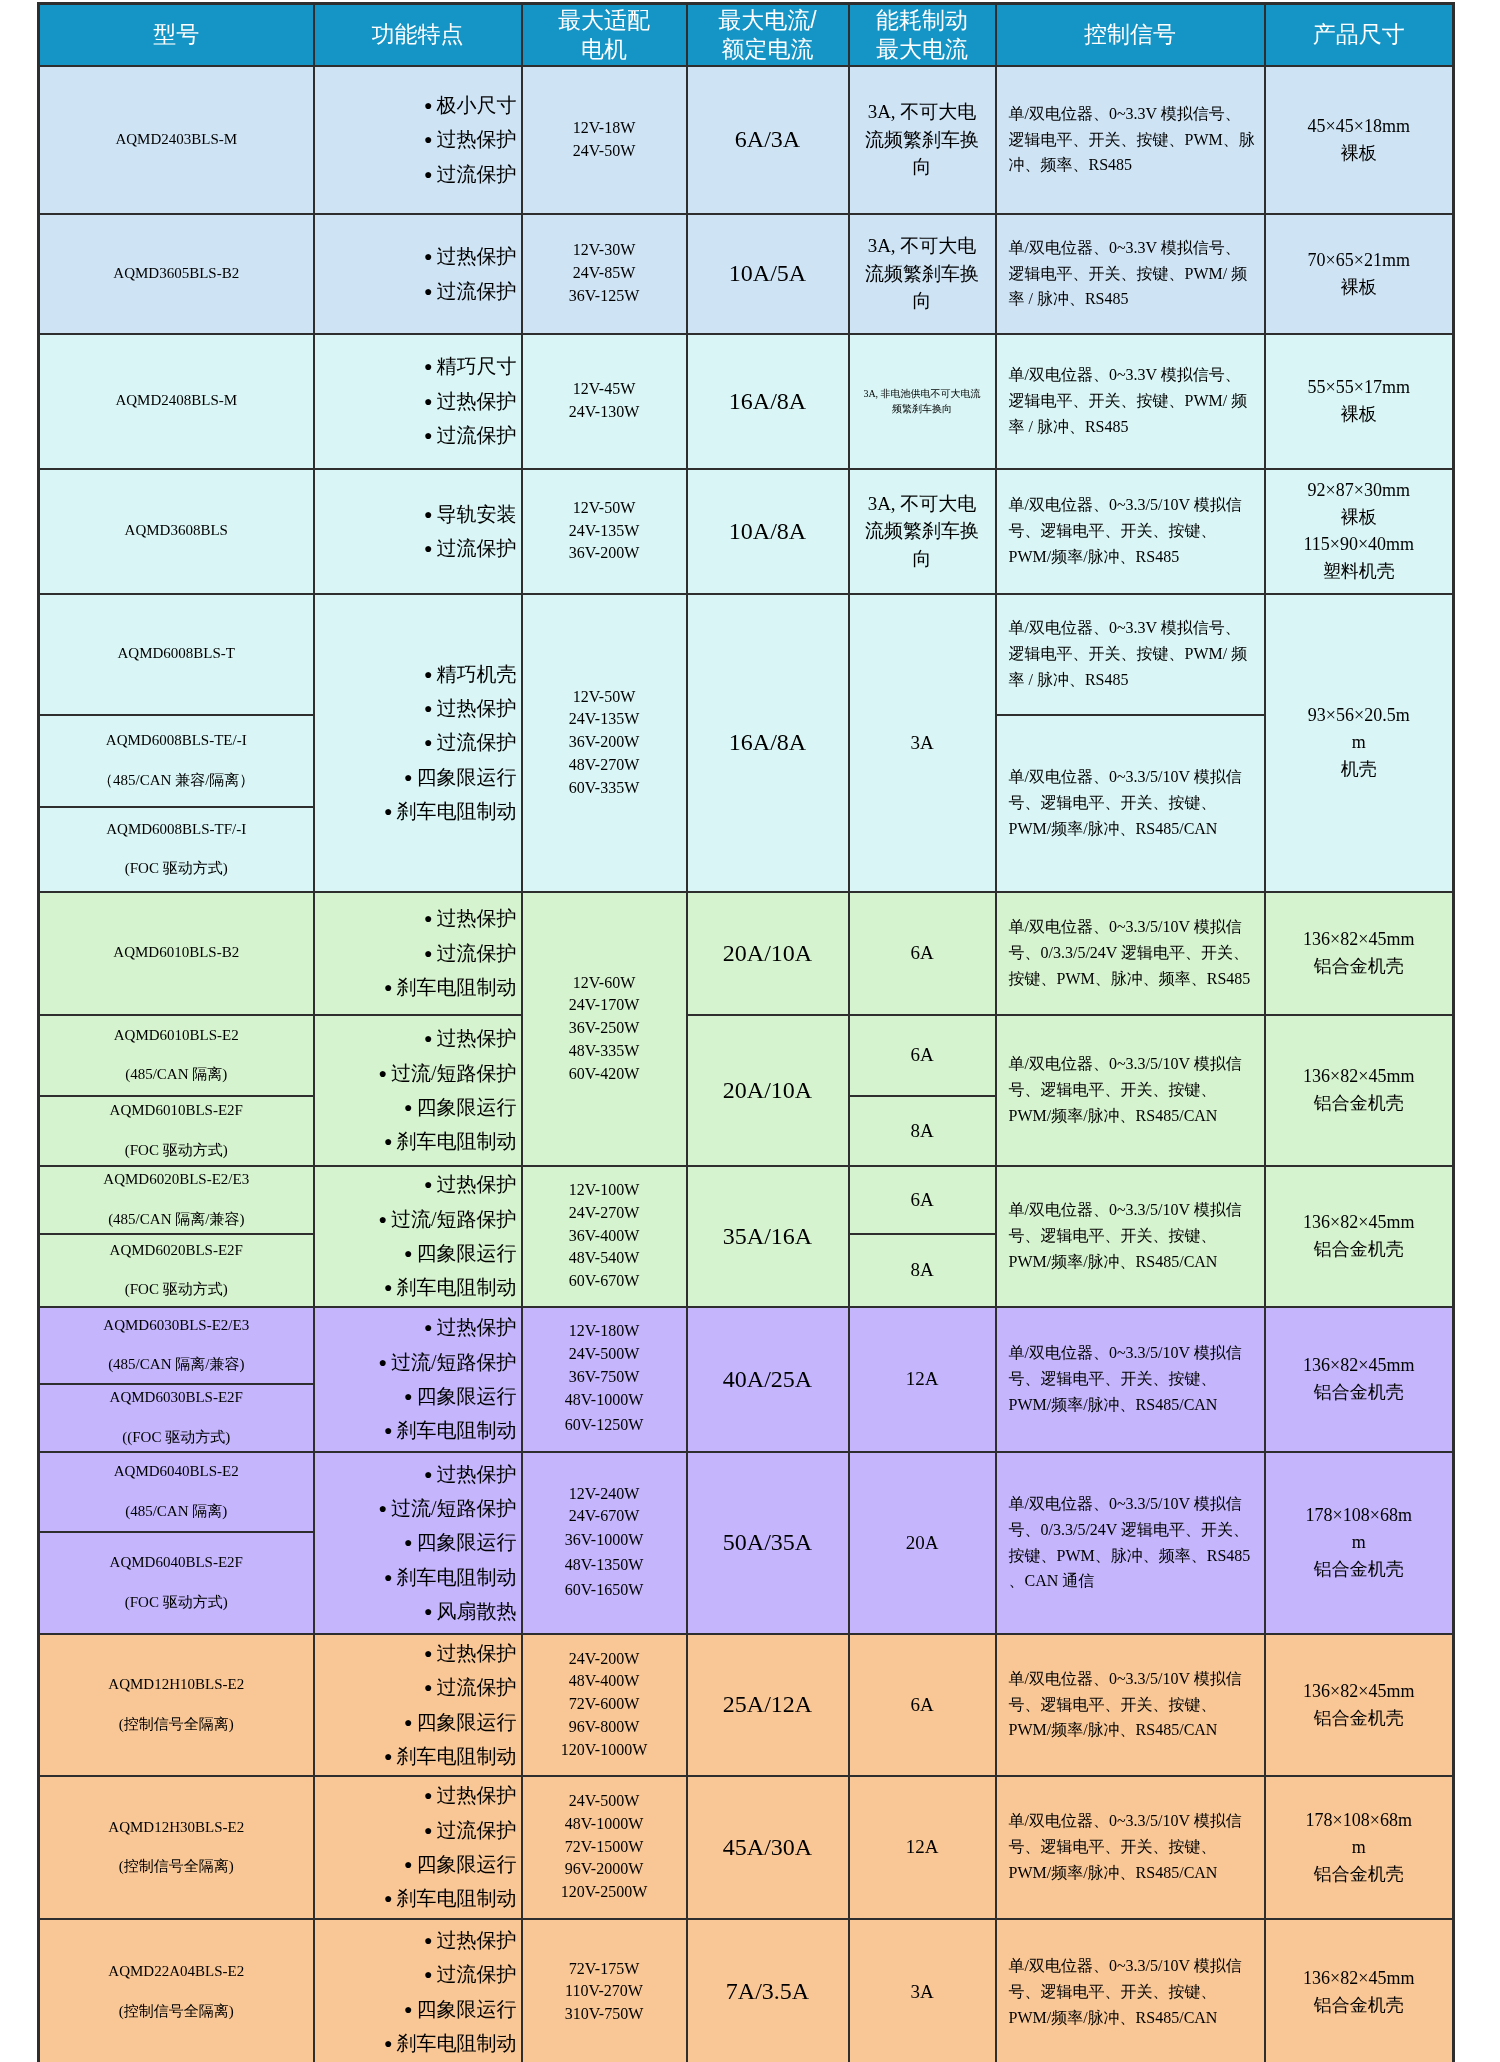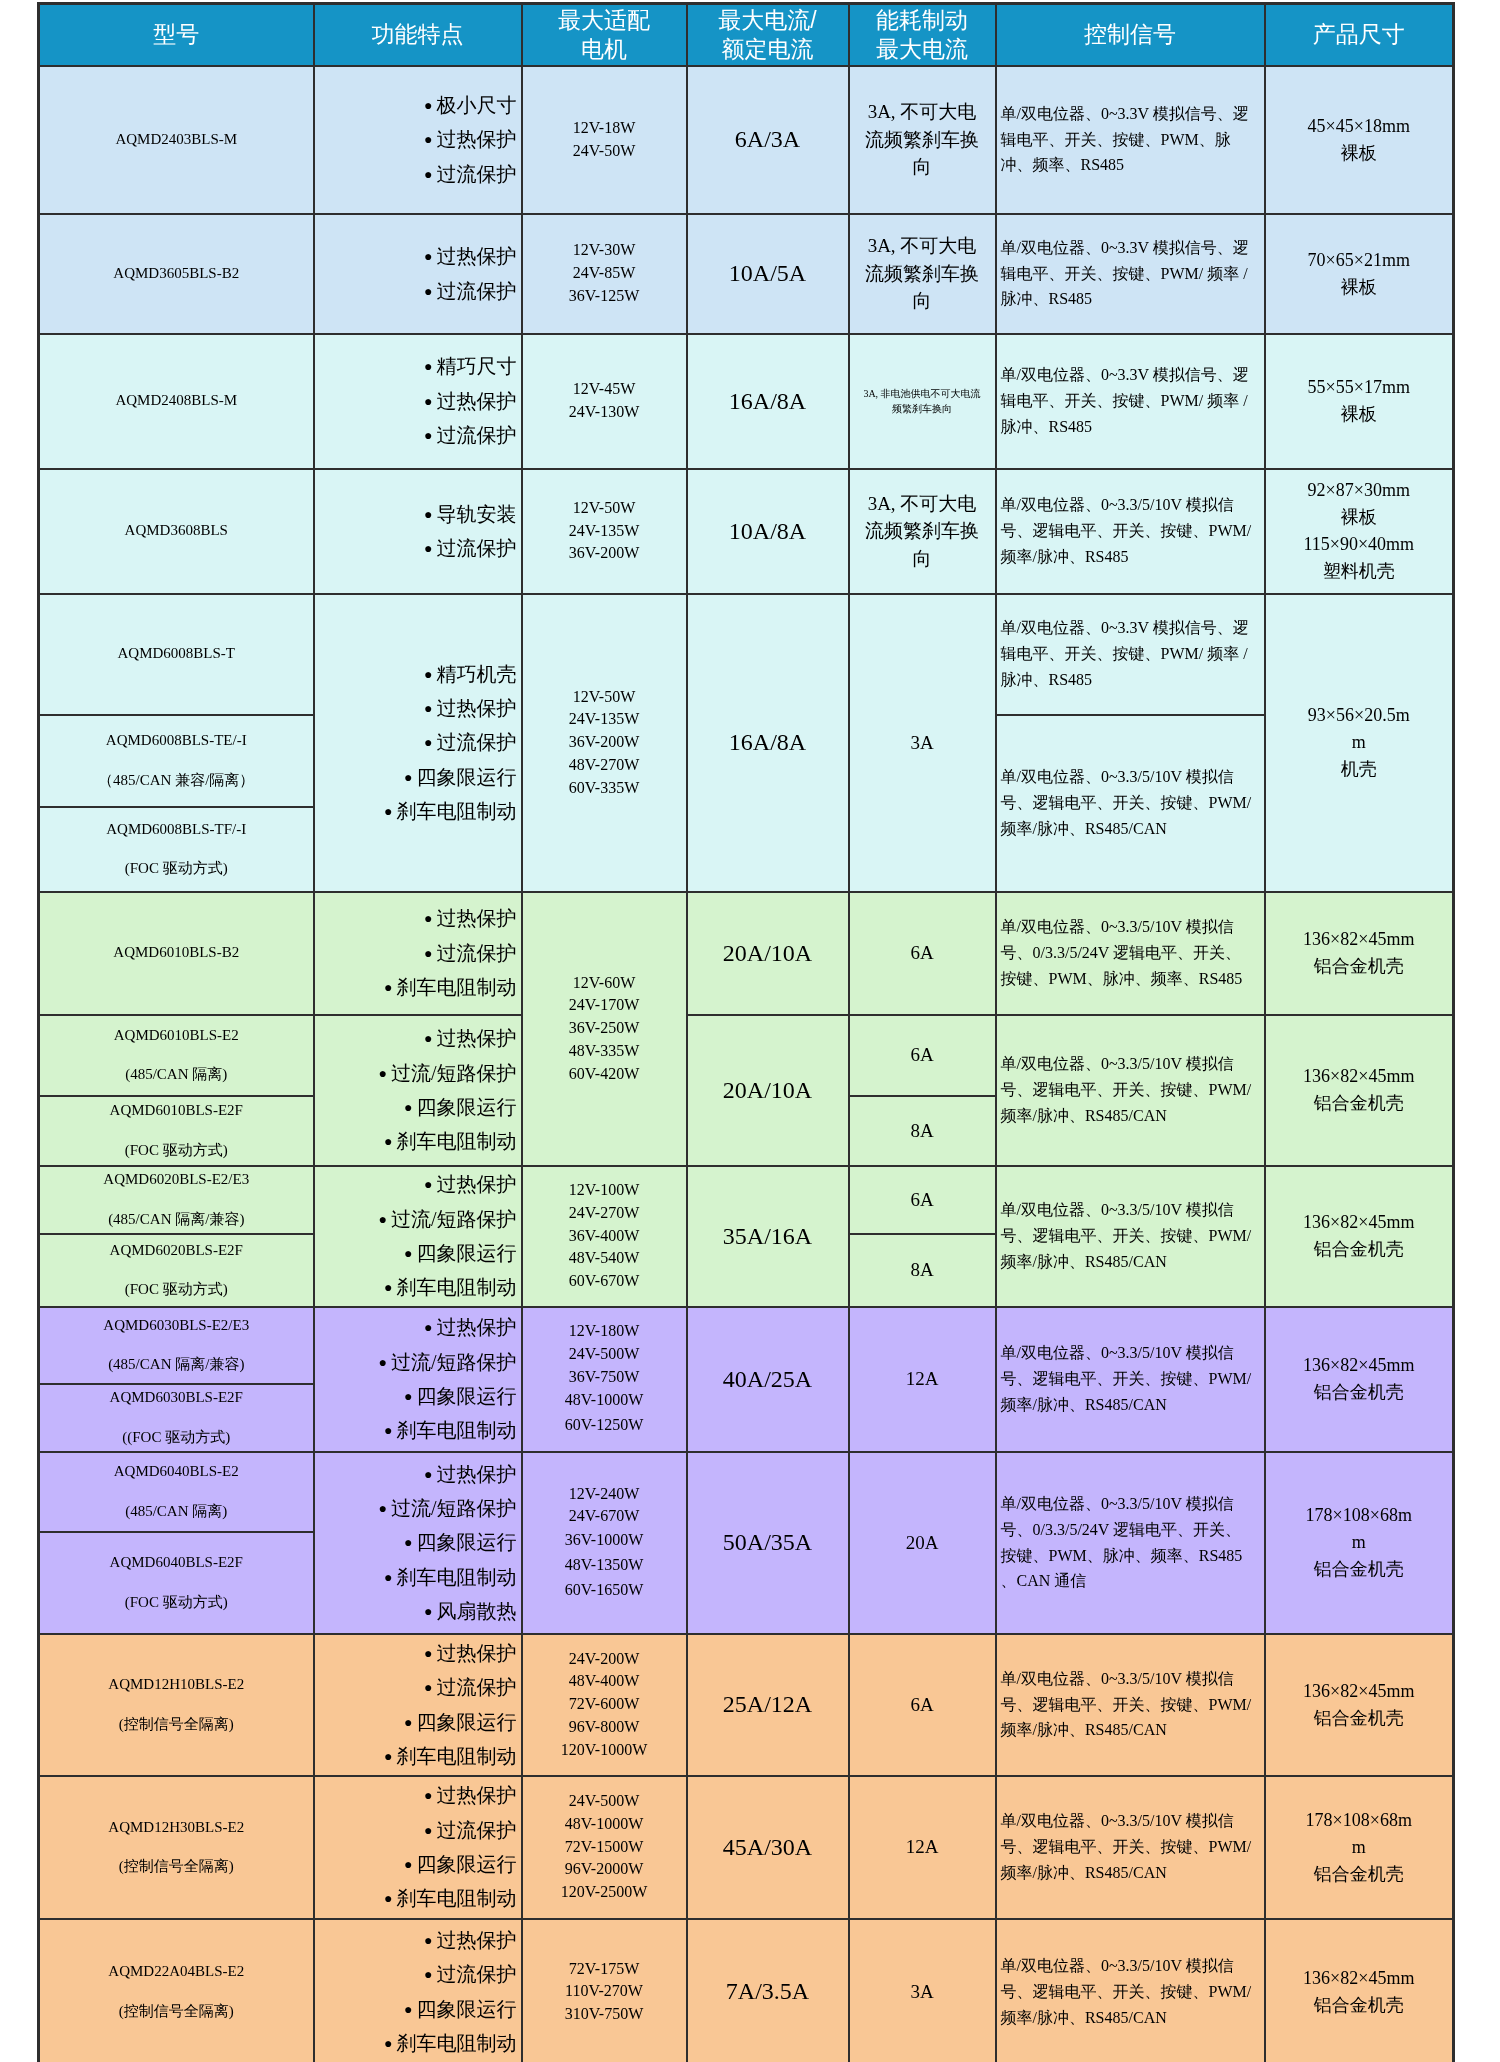--- a/index.html
+++ b/index.html
@@ -20,21 +20,21 @@
   .mname{font-size:15px;line-height:1.3}
   .mnote{font-size:15px;line-height:1.3;margin-top:20px}
   td.feat{text-align:right;padding-left:13px;padding-right:4px}
   .fi{font-size:20px;line-height:1.72;white-space:nowrap}
   .fi::before{content:"●";font-size:14px;margin-right:4px;vertical-align:2px}
   td.motor div{font-size:16px;line-height:1.42}
   td.motor div.sm{font-size:16px;line-height:1.55}
   .cur{font-size:24px}
   td.brake{font-size:19px;line-height:1.45;padding:17px 10px}
   td.brake.sm{font-size:10px;line-height:1.5}
-  td.ctrl{text-align:left;font-size:16px;line-height:1.62;padding:6px 8px 6px 4px}
+  td.ctrl{text-align:left;font-size:16px;line-height:1.62;padding:6px 8px 6px 12px}
   td.size div{font-size:18px;line-height:1.5}
 </style>
 </head>
 <body>
 
 <table>
   <colgroup>
     <col style="width:275px">
       <col style="width:208px">
       <col style="width:165px">

